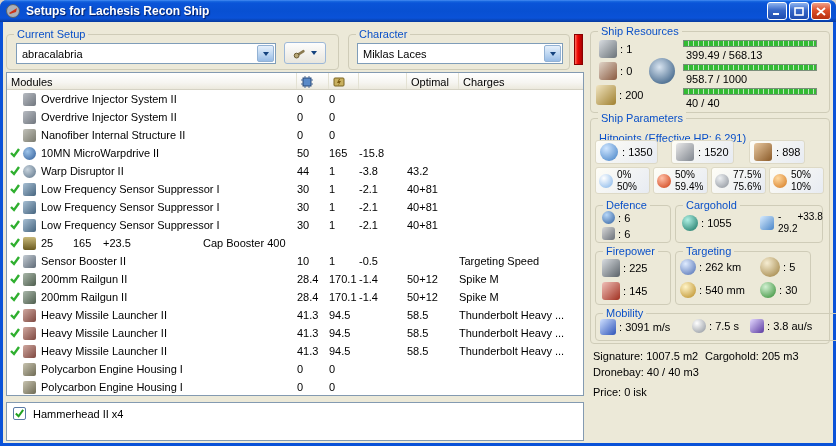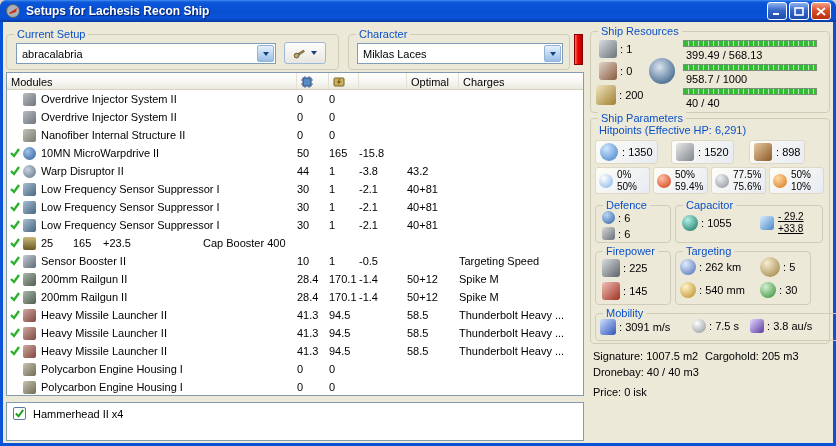--- a/index.html
+++ b/index.html
@@ -83,21 +83,21 @@
   .bar { position:absolute; width:134px; height:7px; border:1px solid #7a8f7a;
     background:repeating-linear-gradient(90deg,#33bb33 0px,#33bb33 4px,#bfe8bf 4px,#bfe8bf 5px); }
   .bar-label { position:absolute; width:138px; padding-left:3px; white-space:nowrap; }
 
   .pcell { position:absolute; display:flex; align-items:center; gap:4px; padding:2px 4px;
     background:linear-gradient(135deg,#fefdf6,#e7ebf2); border:1px solid #ddd9c6; border-radius:3px; white-space:nowrap; }
   .resist-row { position:absolute; display:flex; gap:3px; }
   .rescell { width:55px; height:27px; display:flex; align-items:center; gap:4px; padding:0 3px;
     background:linear-gradient(135deg,#fefdf6,#e7ebf2); border:1px solid #ddd9c6; border-radius:3px; }
   .rs-vals { display:flex; flex-direction:column; font-size:10px; line-height:12px; }
-  .stack2 { display:flex; flex-direction:column; font-size:10px; line-height:12px;text-decoration:underline; }
+  .stack2 { display:flex; flex-direction:row; font-size:10px; line-height:12px; }
 
   .dronesbox { position:absolute; left:3px; top:380px; width:578px; height:39px; background:#fff; border:1px solid #839ab1;
     padding:4px 6px; display:flex; align-items:flex-start; gap:7px; }
   .cb { width:13px; height:13px; flex:none; background:#fff; border:1px solid #5a7ba6; border-radius:2px;
     display:flex; align-items:center; justify-content:center; }
   .ftext { position:absolute; white-space:nowrap; }
 </style>
 </head>
 <body>
 
@@ -534,21 +534,21 @@
       <div class="bar" style="left:92px; top:8px;"></div>
       <div class="bar-label" style="left:92px; top:17px;">399.49 / 568.13</div>
       <div class="bar" style="left:92px; top:32px;"></div>
       <div class="bar-label" style="left:92px; top:41px;">958.7 / 1000</div>
       <div class="bar" style="left:92px; top:56px;"></div>
       <div class="bar-label" style="left:92px; top:65px;">40 / 40</div>
     </div>
 
     <div class="group" style="left:587px; top:96px; width:240px; height:226px;">
       <span class="glabel">Ship Parameters</span>
-      <div style="position:absolute; left:8px; top:5px; color:#0a50c8; white-space:nowrap;">Hitpoints (Effective HP: 6,291)</div>
+      <div style="position:absolute; left:8px; top:13px; color:#0a50c8; white-space:nowrap;">Hitpoints (Effective HP: 6,291)</div>
 
       <div class="pcell" style="left:4px; top:21px;">
         <span class="sicon i18" data-icon="shield"></span>
         <span class="cv">1350</span>
       </div>
       <div class="pcell" style="left:80px; top:21px;">
         <span class="sicon i18" data-icon="armor"></span>
         <span class="cv">1520</span>
       </div>
       <div class="pcell" style="left:158px; top:21px;">
@@ -597,21 +597,21 @@
           <span class="sicon i13" data-icon="shield-def"></span>
           <span class="cv">6</span>
         </div>
         <div class="flexrow" style="position:absolute; left:6px; top:21px;">
           <span class="sicon i13" data-icon="armor-def"></span>
           <span class="cv">6</span>
         </div>
       </div>
 
       <div class="group" style="left:84px; top:86px; width:148px; height:38px;">
-        <span class="glabel">Capacitor</span>
+        <span class="glabel">Cargohold</span>
         <div class="flexrow" style="position:absolute; left:6px; top:9px;">
           <span class="sicon i16" data-icon="capacitor"></span>
           <span class="cv">1055</span>
         </div>
         <span class="sicon i14" data-icon="cap-recharge" style="position:absolute; left:84px; top:10px;"></span>
         <span class="stack2" style="position:absolute; left:102px; top:5px;">
           <span>- 29.2</span>
           <span>+33.8</span>
         </span>
       </div>

